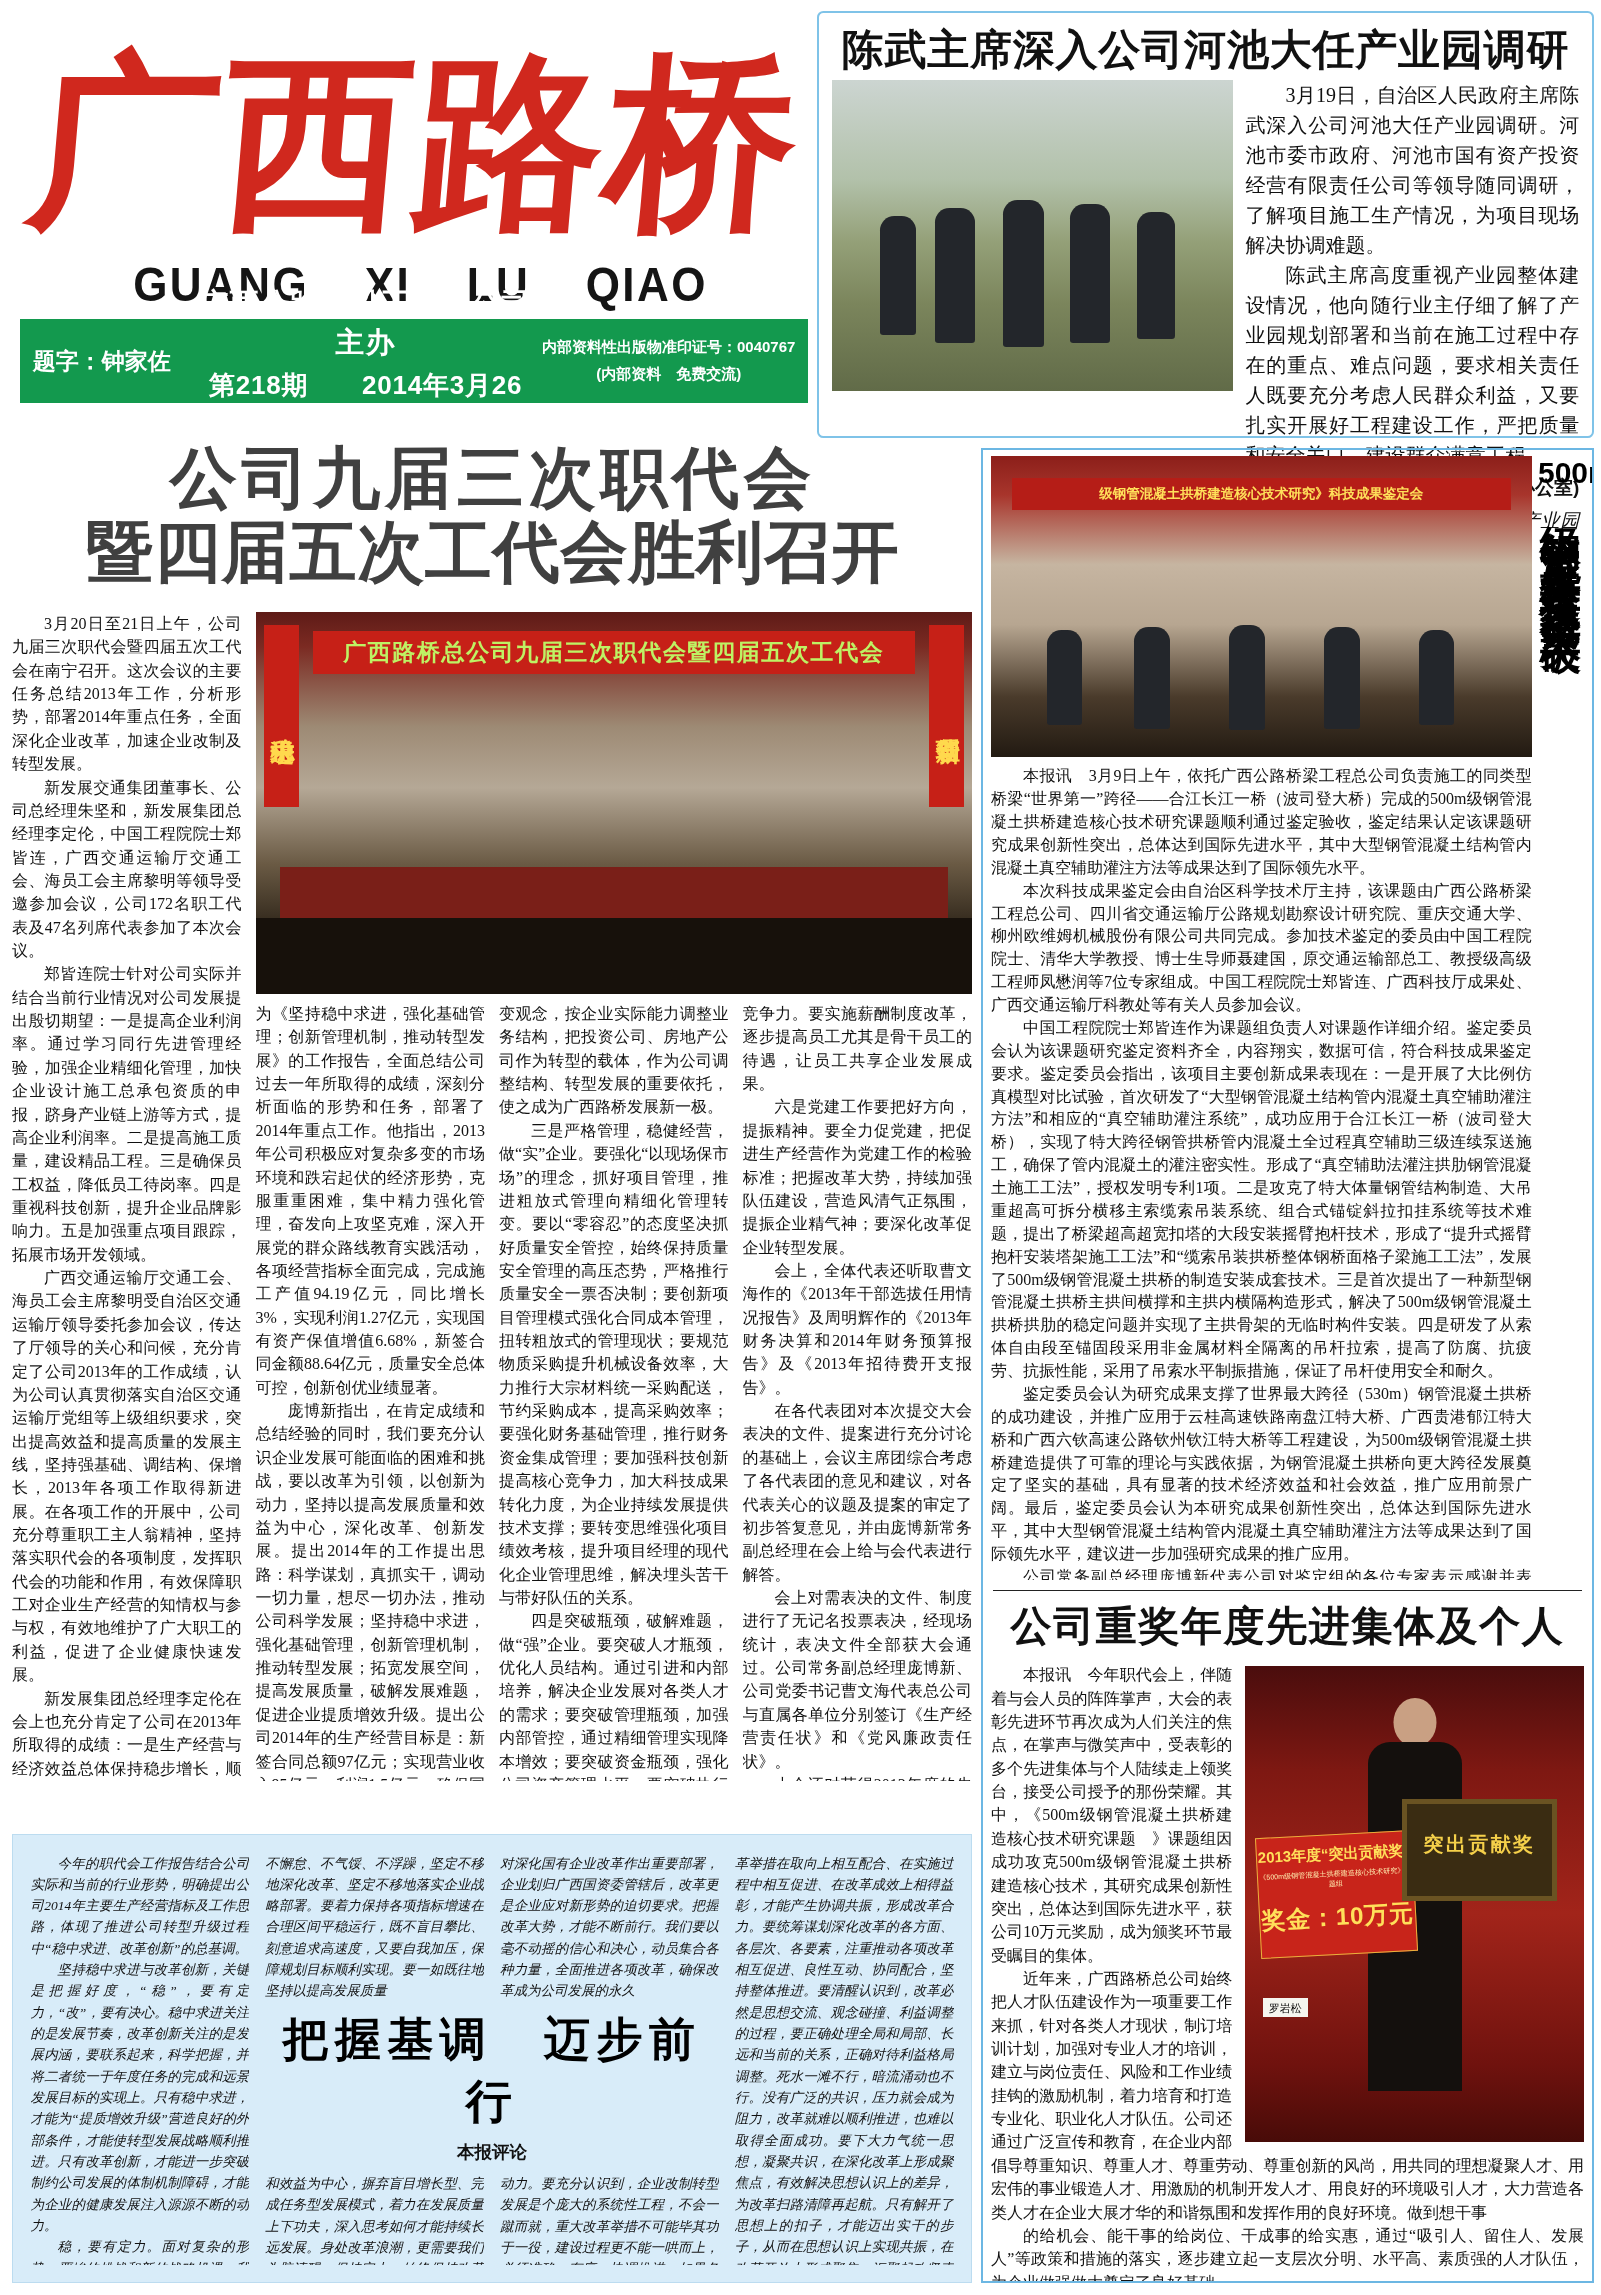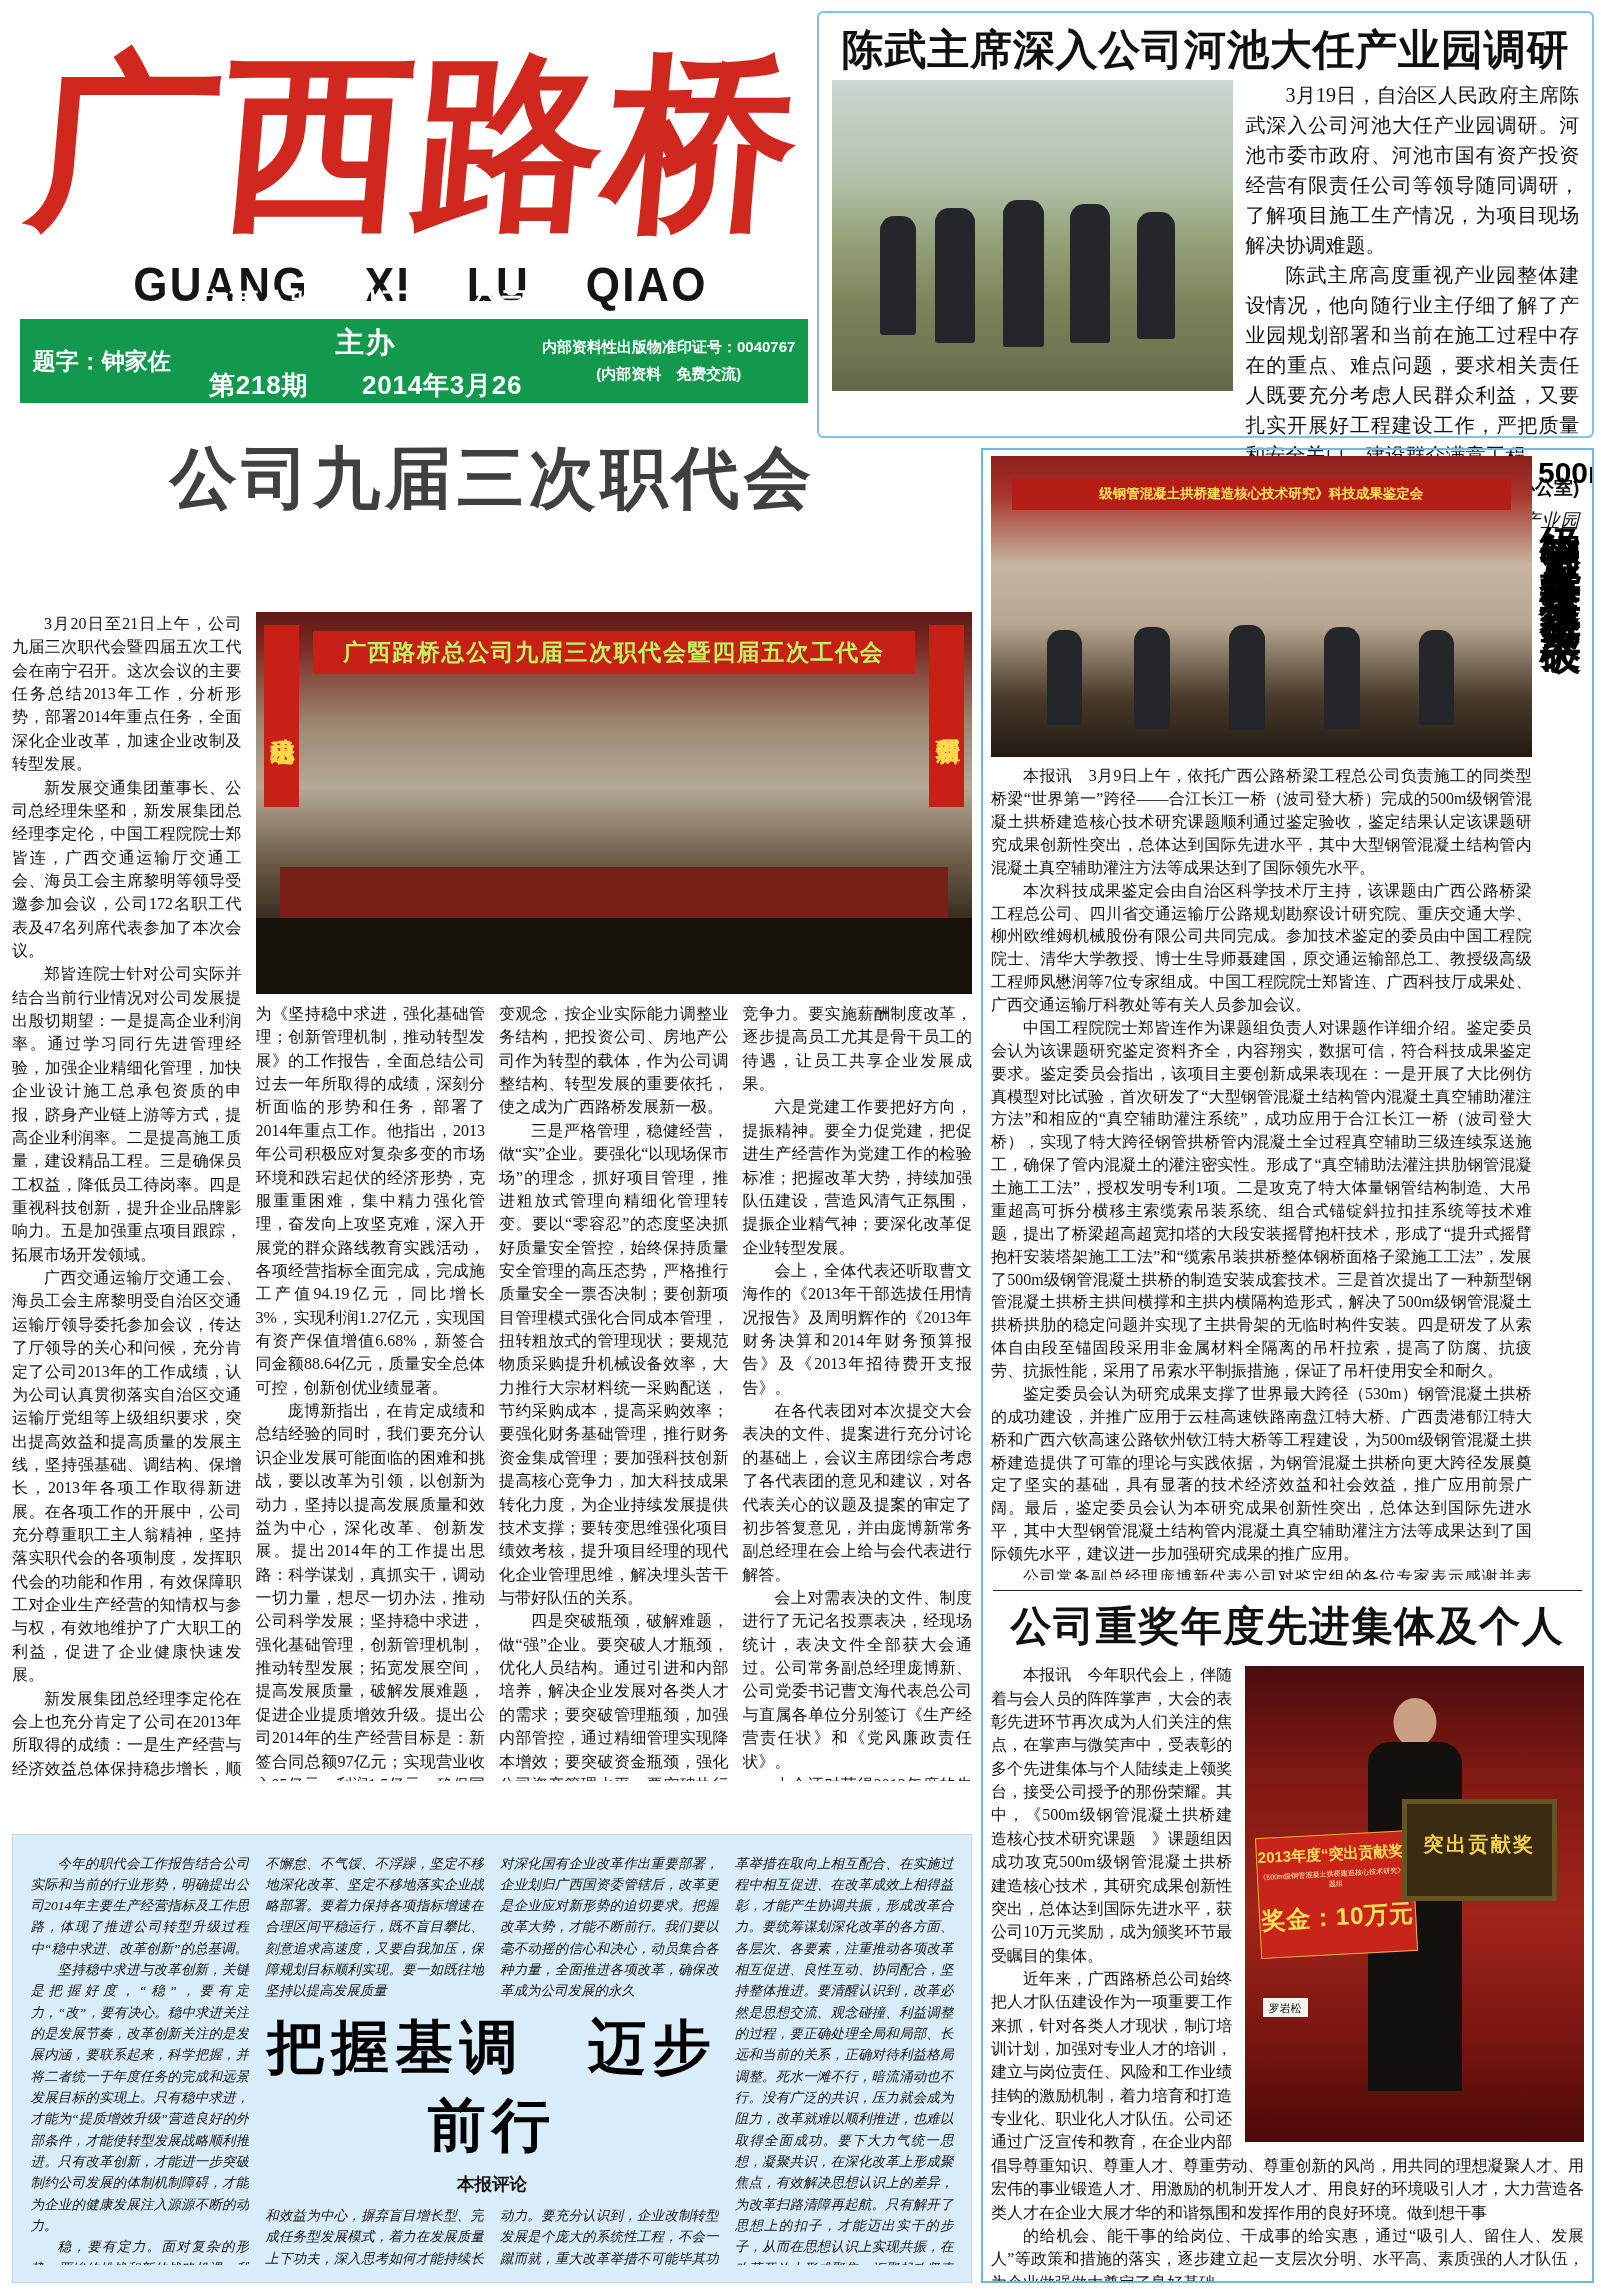--- a/index.html
+++ b/index.html
@@ -67,21 +67,21 @@
   
   .editorial{position:absolute;left:12px;top:1834px;width:960px;height:449px;background:#d8ecf9;
      border:1.6px solid #bcdcf0;box-sizing:border-box;padding:17.5px;font-style:italic;}
   .ed-grid{display:grid;grid-template-columns:repeat(4,1fr);column-gap:16px;height:100%;}
   .ed-col{font-size:13.5px;line-height:1.58;text-align:justify;overflow:hidden;}
   .ed-col p{margin:0;text-indent:2em;}
   .ed-mid{grid-column:2/4;display:flex;flex-direction:column;overflow:hidden;}
   .ed-mid-top,.ed-mid-bottom{display:flex;gap:16px;overflow:hidden;}
   .ed-mid-top{height:144px;}
   .ed-mid-bottom{flex:1;}
-  .ed-head{text-align:center;font-size:58px;font-weight:bold;font-style:normal;
+  .ed-head{text-align:center;font-size:46px;font-weight:bold;font-style:normal;
      font-family:"Liberation Sans",sans-serif;letter-spacing:6.3px;margin:12.7px 0 1.6px;color:#000;}
   .ed-byline{text-align:center;font-size:17.5px;font-weight:bold;margin:4.8px 0 9.5px;font-style:normal;}
 
   
   .right-panel{position:absolute;left:981px;top:448px;width:613px;height:1835px;
      border:2.4px solid #6cb7e3;box-sizing:border-box;padding:6.3px 8px;overflow:hidden;}
   .rp-top{display:flex;}
   .rp-main{width:546px;}
   .rp-vhead{width:46px;margin-left:6.3px;text-align:center;font-family:"Liberation Sans",sans-serif;color:#000;}
   .rp-vnum{font-size:30px;font-weight:bold;}
@@ -153,20 +153,21 @@
             <p>陈武主席高度重视产业园整体建设情况，他向随行业主仔细了解了产业园规划部署和当前在施工过程中存在的重点、难点问题，要求相关责任人既要充分考虑人民群众利益，又要扎实开展好工程建设工作，严把质量和安全关口，建设群众满意工程。</p>
           </div>
         <div class="tr-credit">(长长公司　党委办公室)</div>
         <div class="tr-caption">图为陈武主席（前右二）在产业园调研。</div>
       </div>
     </div>
   </div>
 
   <div class="main-head">
     <div class="l1">公司九届三次职代会</div>
+    <div class="l2">暨四届五次工代会胜利召开</div>
   </div>
 
   <div class="main-body">
     <div class="mb-col mb-col1">
         <p>3月20日至21日上午，公司九届三次职代会暨四届五次工代会在南宁召开。这次会议的主要任务总结2013年工作，分析形势，部署2014年重点任务，全面深化企业改革，加速企业改制及转型发展。</p>
         <p>新发展交通集团董事长、公司总经理朱坚和，新发展集团总经理李定伦，中国工程院院士郑皆连，广西交通运输厅交通工会、海员工会主席黎明等领导受邀参加会议，公司172名职工代表及47名列席代表参加了本次会议。</p>
         <p>郑皆连院士针对公司实际并结合当前行业情况对公司发展提出殷切期望：一是提高企业利润率。通过学习同行先进管理经验，加强企业精细化管理，加快企业设计施工总承包资质的申报，跻身产业链上游等方式，提高企业利润率。二是提高施工质量，建设精品工程。三是确保员工权益，降低员工待岗率。四是重视科技创新，提升企业品牌影响力。五是加强重点项目跟踪，拓展市场开发领域。</p>
         <p>广西交通运输厅交通工会、海员工会主席黎明受自治区交通运输厅领导委托参加会议，传达了厅领导的关心和问候，充分肯定了公司2013年的工作成绩，认为公司认真贯彻落实自治区交通运输厅党组等上级组织要求，突出提高效益和提高质量的发展主线，坚持强基础、调结构、保增长，2013年各项工作取得新进展。在各项工作的开展中，公司充分尊重职工主人翁精神，坚持落实职代会的各项制度，发挥职代会的功能和作用，有效保障职工对企业生产经营的知情权与参与权，有效地维护了广大职工的利益，促进了企业健康快速发展。</p>
         <p>新发展集团总经理李定伦在会上也充分肯定了公司在2013年所取得的成绩：一是生产经营与经济效益总体保持稳步增长，顺利完成集团考核目标；二是改革创新，构建转型升级体系，各项改革工作稳步推进；三是争优创先，科技进步，管理得到提升；四是开辟了新的市场领域，搭建了新的发展平台。同时李定伦总经理结合集团公司2014年工作目标以及划归国资委管辖之后面临的形式与机遇对如何做优做强公司提出了要求。他指出，公司当前发展中，市场开拓面对压力，重大投资项目风险不容忽视，人才队伍支撑有待加强，改革发展任务十分艰巨，下一步要加强学习贯彻落实上级有关精神，未雨绸缪积极迎接国企改革，转变发展方式，强化科技创新和管理创新，把房地产业和投资项目打造成公司朝阳产业，不断提升公司整体发展质量和效益，努力实现企业可持续发展。</p>
       </div>

